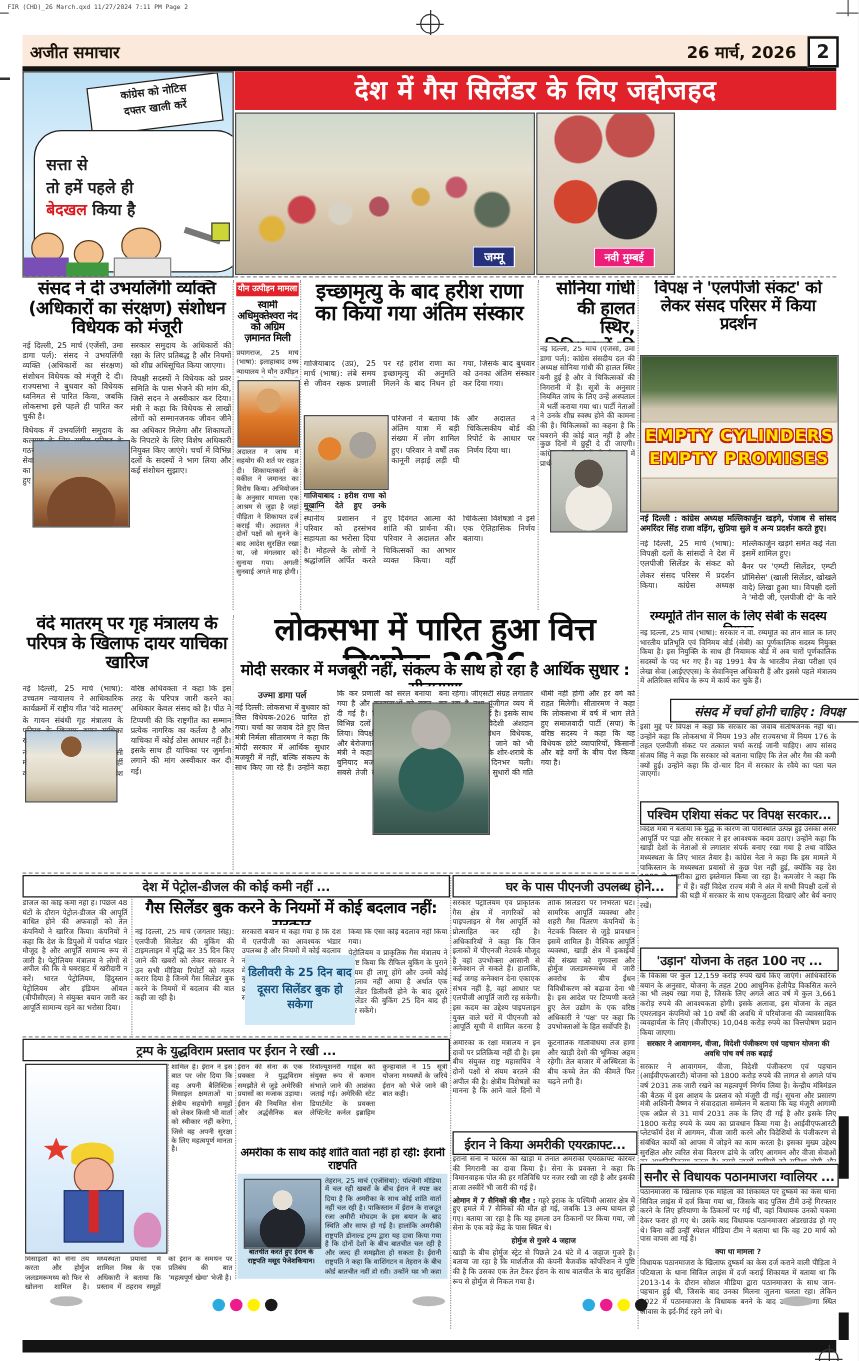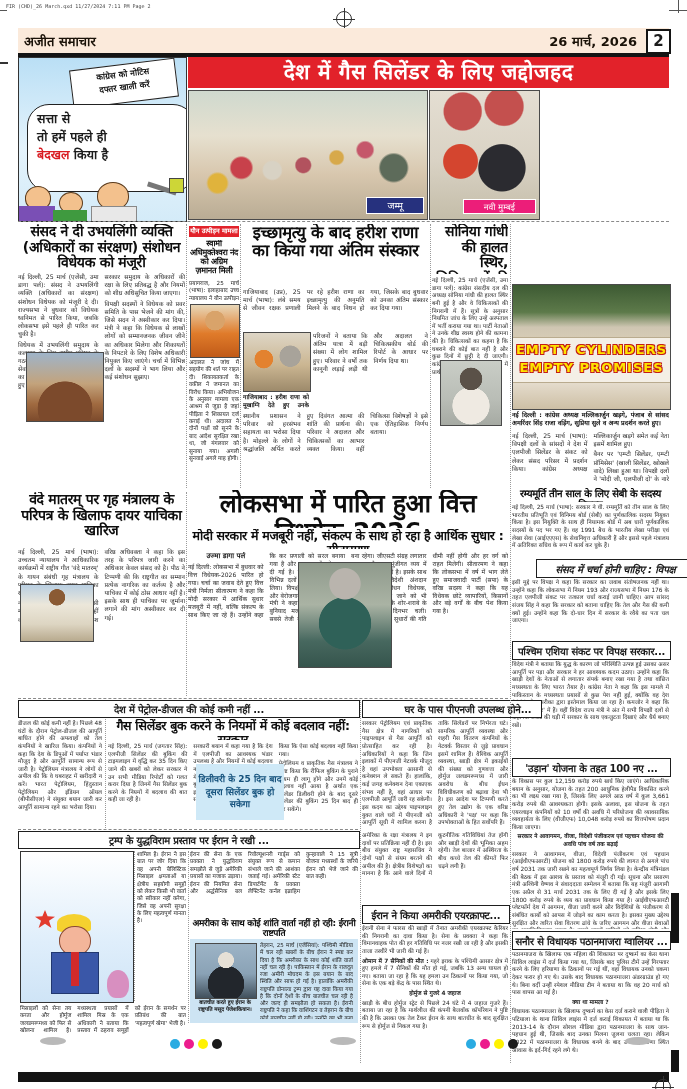--- a/index.html
+++ b/index.html
@@ -9,22 +9,22 @@
   .bodytxt{font-size:6.2px;line-height:1.32;text-align:justify;color:#1d1d1d;overflow:hidden;}
   .bodytxt p{margin:0 0 2px 0;}
   .cols2{column-count:2;column-gap:6px;}
   .cols3{column-count:3;column-gap:6px;}
   .cols4{column-count:4;column-gap:6px;}
   .hl{font-weight:bold;color:#0d0d0d;letter-spacing:-0.3px;line-height:1.12;overflow:hidden;}
   .center{text-align:center;}
   .boxhead{border:1.5px solid #1e1e1e;background:#fff;font-weight:bold;text-align:center;
            display:flex;align-items:center;justify-content:center;overflow:hidden;letter-spacing:-0.2px;}
   .photo{position:absolute;border:1px solid #4a4a4a;overflow:hidden;}
-  .plabel{position:absolute;right:3px;bottom:5px;color:#fff;font-weight:normal;font-size:9.5px;
-          padding:1px 20px;border:1px solid #fff;white-space:nowrap;}
+  .plabel{position:absolute;right:15px;bottom:5px;color:#fff;font-weight:bold;font-size:9.5px;
+          padding:1px 8px;border:1px solid #fff;white-space:nowrap;}
   .caption{font-weight:bold;font-size:6px;line-height:1.25;text-align:justify;color:#111;overflow:hidden;}
   .vrule{position:absolute;width:0;border-left:1px dotted #9b9b9b;}
   .hdash{position:absolute;height:0;border-top:1px dashed #8a8a8a;}
   .regbar{position:absolute;background:#141414;}
   .dot{display:inline-block;width:10px;height:10px;border-radius:50%;margin-right:4px;}
   .ell{position:absolute;width:26px;height:8px;border-radius:50%;background:#b9b9b9;}
   .crosshair{position:absolute;width:14px;height:14px;border:1px solid #333;border-radius:50%;}
   .crosshair:before{content:"";position:absolute;left:50%;top:-4px;bottom:-4px;width:0;border-left:1px solid #333;}
   .crosshair:after{content:"";position:absolute;top:50%;left:-4px;right:-4px;height:0;border-top:1px solid #333;}
 </style>
@@ -44,21 +44,21 @@
     <div class="abs" style="left:6px;top:4px;font-size:13px;font-weight:bold;color:#1a1208;">अजीत समाचार</div>
     <div class="abs" style="right:32px;top:4px;font-size:13px;font-weight:bold;color:#1a1208;">26 मार्च, 2026</div>
   </div>
   <div class="abs" style="left:646px;top:29px;width:21px;height:21px;background:#fff;border:2px solid #141414;text-align:center;font-size:15px;font-weight:bold;line-height:21px;">2</div>
 
   <div class="abs" style="left:18px;top:57px;width:167px;height:163px;border:1px solid #333;background:linear-gradient(180deg,#badff5 0%,#e4f3fc 55%,#d4ebf8 100%);overflow:hidden;">
     <div class="abs" style="left:52px;top:6px;width:104px;height:34px;background:#fff;border:1px solid #222;transform:rotate(-7deg);text-align:center;font-weight:bold;font-size:8.5px;line-height:1.5;padding-top:3px;">
       <span>कांग्रेस को नोटिस</span><br>
       <span>दफ्तर खाली करें</span>
     </div>
-    <div class="abs" style="left:8px;top:46px;width:148px;height:76px;background:#fff;border:1.5px solid #222;border-radius:22px;padding:5px 9px;font-weight:bold;font-size:12.5px;line-height:1.45;">
+    <div class="abs" style="left:8px;top:46px;width:148px;height:76px;background:#fff;border:1.5px solid #222;border-radius:22px;padding:18px 9px;font-weight:bold;font-size:12.5px;line-height:1.45;">
       <span style="display:block;">सत्ता से</span>
       <span style="display:block;">तो हमें पहले ही</span>
       <span style="display:block;"><span style="color:#d91c22;">बेदखल</span><span> किया है</span></span>
     </div>
 
     <div class="abs" style="left:6px;top:128px;width:24px;height:22px;border-radius:50% 50% 45% 45%;background:#f3c18d;border:1px solid #5a3b1d;"></div>
     <div class="abs" style="left:0px;top:148px;width:36px;height:16px;background:#7a4fb5;"></div>
     <div class="abs" style="left:40px;top:134px;width:22px;height:20px;border-radius:50%;background:#f3c18d;border:1px solid #5a3b1d;"></div>
     <div class="abs" style="left:34px;top:152px;width:34px;height:12px;background:#3f9a3f;"></div>
     <div class="abs" style="left:78px;top:124px;width:30px;height:26px;border-radius:50% 50% 46% 46%;background:#f3c18d;border:1px solid #5a3b1d;"></div>
@@ -117,20 +117,21 @@
   <div class="abs bodytxt cols2" style="left:313px;top:332px;width:115px;height:77px;">परिजनों ने बताया कि अंतिम यात्रा में बड़ी संख्या में लोग शामिल हुए। परिवार ने वर्षों तक कानूनी लड़ाई लड़ी थी और अदालत ने चिकित्सकीय बोर्ड की रिपोर्ट के आधार पर निर्णय दिया था।</div>
   <div class="abs bodytxt cols3" style="left:243px;top:412px;width:185px;height:76px;">स्थानीय प्रशासन ने परिवार को हरसंभव सहायता का भरोसा दिया है। मोहल्ले के लोगों ने श्रद्धांजलि अर्पित करते हुए दिवंगत आत्मा की शांति की प्रार्थना की। परिवार ने अदालत और चिकित्सकों का आभार व्यक्त किया। वहीं चिकित्सा विशेषज्ञों ने इसे एक ऐतिहासिक निर्णय बताया।</div>
 
   <div class="abs hl" style="left:432px;top:224px;width:76px;height:50px;font-size:14px;text-align:right;">सोनिया गांधी की हालत स्थिर, चिकित्सकों की निगरानी में</div>
   <div class="abs bodytxt" style="left:432px;top:277px;width:76px;height:211px;font-size:5.8px;">नई दिल्ली, 25 मार्च (एजेंसी, उमा डागा पर्ल): कांग्रेस संसदीय दल की अध्यक्ष सोनिया गांधी की हालत स्थिर बनी हुई है और वे चिकित्सकों की निगरानी में हैं। सूत्रों के अनुसार नियमित जांच के लिए उन्हें अस्पताल में भर्ती कराया गया था। पार्टी नेताओं ने उनके शीघ्र स्वस्थ होने की कामना की है। चिकित्सकों का कहना है कि घबराने की कोई बात नहीं है और कुछ दिनों में छुट्टी दे दी जाएगी। कांग्रेस कार्यकर्ताओं ने देशभर में प्रार्थना सभाएं आयोजित कीं।</div>
   <div class="photo" style="left:440px;top:360px;width:60px;height:64px;background:
       radial-gradient(circle at 50% 28%,#5a5148 0 20%,transparent 21%),
       radial-gradient(circle at 50% 70%,#efeae2 0 34%,transparent 35%),
       linear-gradient(180deg,#c9cdc6 0%,#b9bdb6 60%,#a6aaa3 100%);"></div>
 
+  <div class="abs hl" style="left:512px;top:224px;width:157px;height:56px;font-size:13px;text-align:center;">विपक्ष ने 'एलपीजी संकट' को लेकर संसद परिसर में किया प्रदर्शन</div>
   <div class="photo" style="left:512px;top:284px;width:157px;height:124px;background:linear-gradient(180deg,#3d5a33 0%,#5d7a4a 22%,#cfc6b2 34%,#d9cdb6 46%,#efe9dd 58%,#e8e0d2 76%,#cdbfa5 100%);">
     <div class="abs" style="left:0;top:52px;width:100%;height:44px;background:#f4efe6;border-top:1px solid #b9ab8e;border-bottom:1px solid #b9ab8e;text-align:center;">
       <div style="font-weight:bold;font-size:13px;letter-spacing:1px;color:#ffe400;text-shadow:-1px -1px 0 #c21d17,1px -1px 0 #c21d17,-1px 1px 0 #c21d17,1px 1px 0 #c21d17;line-height:1.55;margin-top:2px;">EMPTY CYLINDERS</div>
       <div style="font-weight:bold;font-size:13px;letter-spacing:1px;color:#ffe400;text-shadow:-1px -1px 0 #c21d17,1px -1px 0 #c21d17,-1px 1px 0 #c21d17,1px 1px 0 #c21d17;">EMPTY PROMISES</div>
     </div>
   </div>
   <div class="abs caption" style="left:512px;top:411px;width:157px;height:19px;font-size:6.4px;">नई दिल्ली : कांग्रेस अध्यक्ष मल्लिकार्जुन खड़गे, पंजाब से सांसद अमरिंदर सिंह राजा वड़िंग, सुप्रिया सुले व अन्य प्रदर्शन करते हुए।</div>
   <div class="abs bodytxt cols2" style="left:512px;top:432px;width:157px;height:55px;">
     <p>नई दिल्ली, 25 मार्च (भाषा): विपक्षी दलों के सांसदों ने देश में एलपीजी सिलेंडर के संकट को लेकर संसद परिसर में प्रदर्शन किया। कांग्रेस अध्यक्ष मल्लिकार्जुन खड़गे समेत कई नेता इसमें शामिल हुए।</p>
     <p>बैनर पर 'एम्प्टी सिलेंडर, एम्प्टी प्रॉमिसेस' (खाली सिलेंडर, खोखले वादे) लिखा हुआ था। विपक्षी दलों ने 'मोदी जी, एलपीजी दो' के नारे भी लगाए और इस मुद्दे पर संसद में चर्चा की मांग की।</p>

